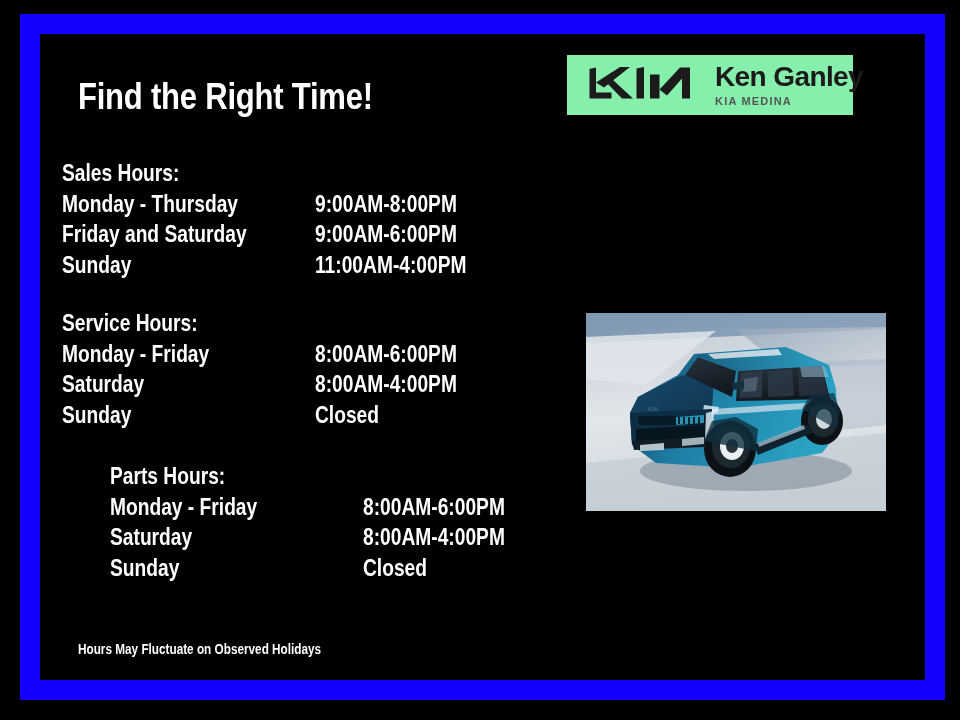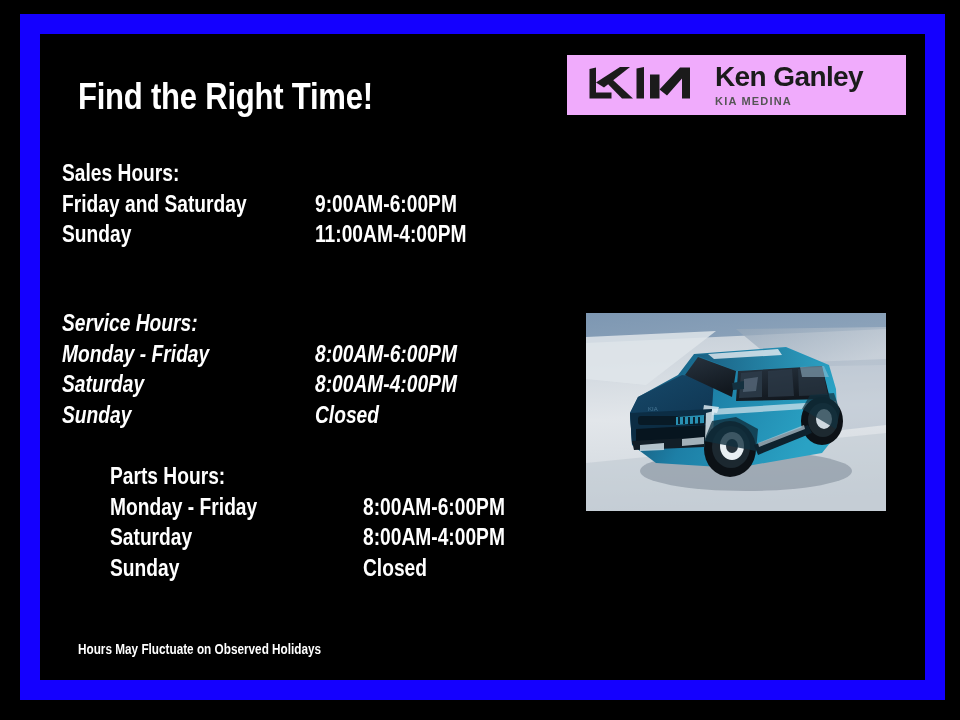--- a/index.html
+++ b/index.html
@@ -51,21 +51,21 @@
   }
 
   
   .hours-block {
     position: absolute;
     left: 62px;
     color: #ffffff;
     white-space: nowrap;
   }
   #block-sales   { top: 158px; }
-  #block-service { top: 308px; font-style: italic; }
+  #block-service { top: 308px; }
   #block-parts   { top: 461px; margin-left: 48px; }
 
   .block-heading {
     font-size: 24px;
     line-height: 30.5px;
     font-weight: bold;
     transform: scaleX(0.80);
     transform-origin: left top;
   }
   .hours-row {
@@ -104,23 +104,23 @@
     transform: scaleX(0.84);
     transform-origin: left top;
     white-space: nowrap;
   }
 
   
   #logo-plate {
     position: absolute;
     left: 567px;
     top: 55px;
-    width: 339px;
+    width: 286px;
     height: 60px;
-    background: #f0abfc;
+    background: #86efac;
     display: flex;
     align-items: center;
   }
   #kia-mark {
     width: 128px;
     height: 44px;
     margin-left: 7px;
     display: block;
     flex: none;
   }
@@ -167,20 +167,24 @@
 <div id="slide">
 
   <div id="blue-frame">
     <div id="inner-black"></div>
   </div>
 
   <div id="title">Find the Right Time!</div>
 
   <div class="hours-block" id="block-sales">
     <div class="block-heading">Sales Hours:</div>
+    <div class="hours-row">
+      <span class="row-day">Monday - Thursday</span>
+      <span class="row-time">9:00AM-8:00PM</span>
+    </div>
     <div class="hours-row">
       <span class="row-day">Friday and Saturday</span>
       <span class="row-time">9:00AM-6:00PM</span>
     </div>
     <div class="hours-row">
       <span class="row-day">Sunday</span>
       <span class="row-time">11:00AM-4:00PM</span>
     </div>
   </div>
 

